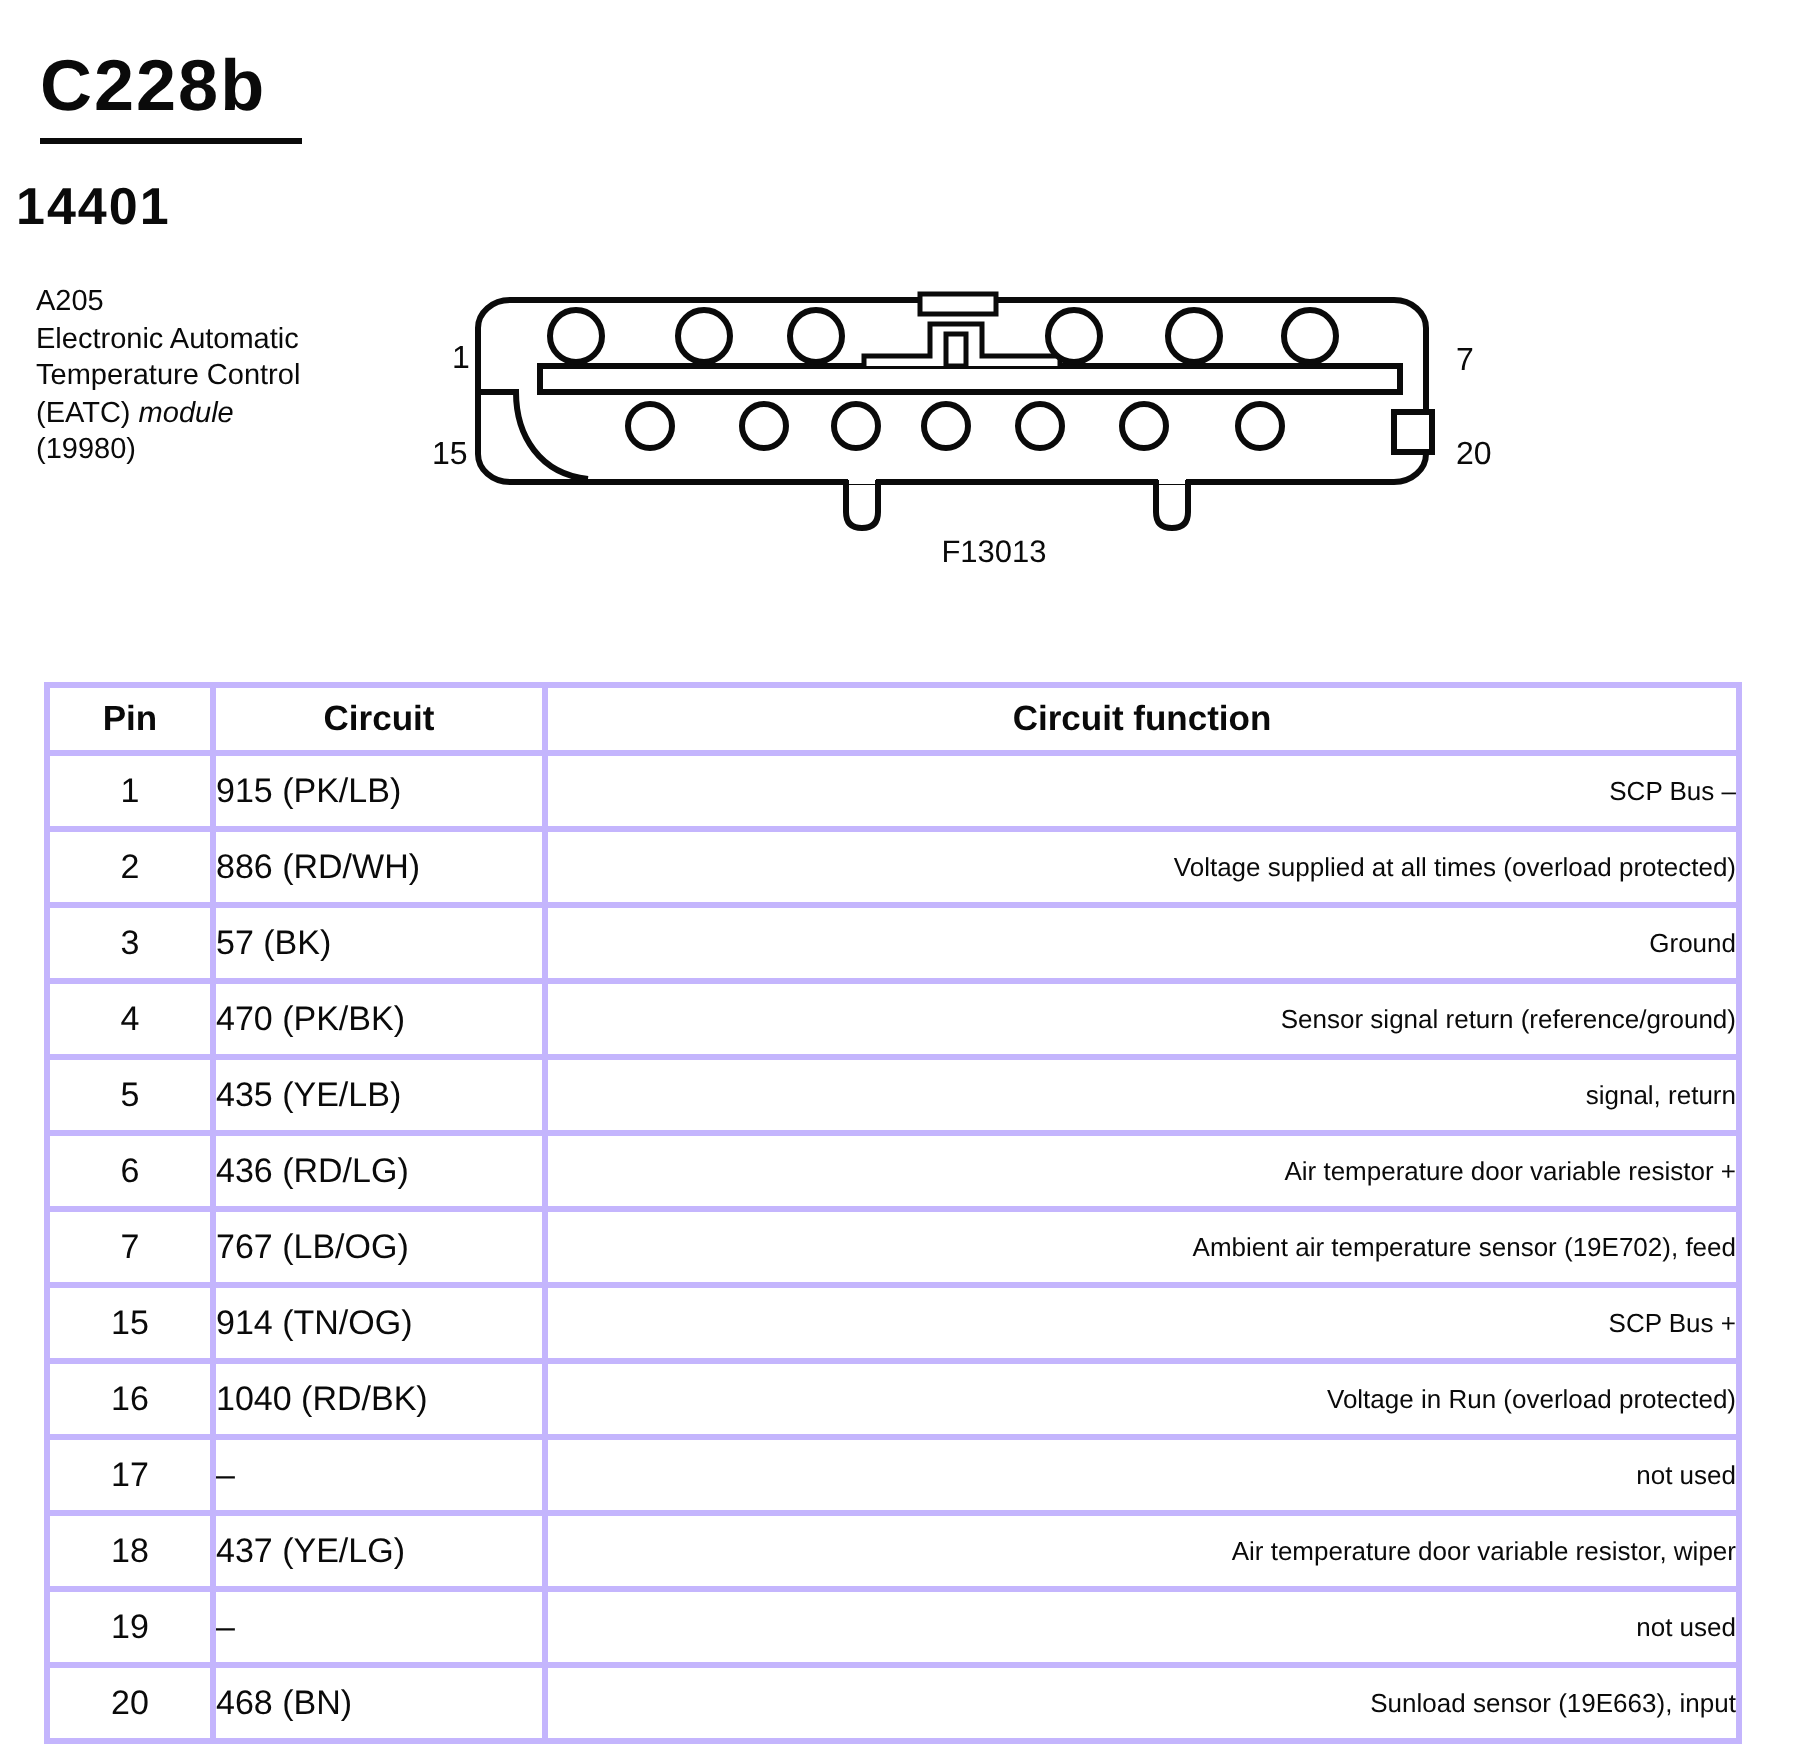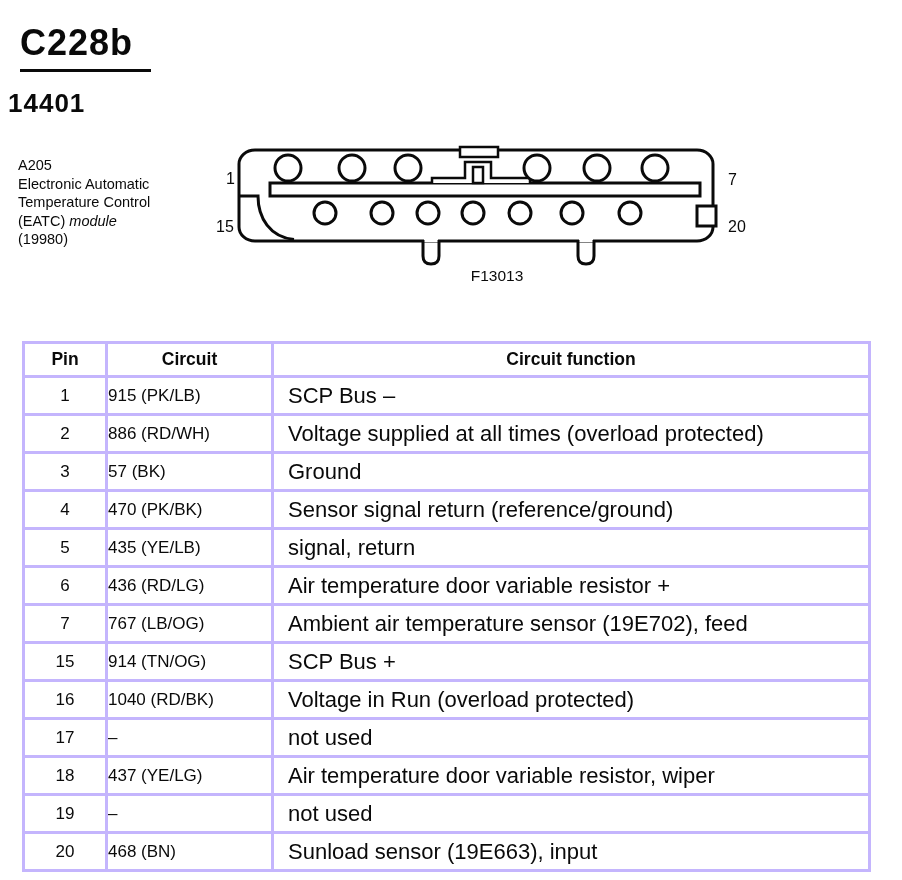--- a/index.html
+++ b/index.html
@@ -11,40 +11,40 @@
   .doc-title{
     position:absolute;left:20px;top:22px;
     font-size:36px;font-weight:bold;letter-spacing:1px;
     border-bottom:3px solid #0a0a0a;padding:0 18px 5px 0;
   }
   .part-number{
     position:absolute;left:8px;top:88px;
     font-size:26px;font-weight:bold;letter-spacing:1px;
   }
   .module-label{
-    position:absolute;left:18px;top:156px;
+    position:absolute;left:18px;top:142px;
     font-size:14.5px;line-height:18.5px;
   }
   .module-label .it{font-style:italic;text-align:right;}
   .connector-figure{position:absolute;left:210px;top:138px;}
   .pinout-table{
     position:absolute;left:22px;top:341px;width:849px;
     border-collapse:collapse;table-layout:fixed;
     font-size:17px;color:#0a0a0a;
   }
   .pinout-table th,.pinout-table td{
     border:3px solid #c4b5fd;padding:0;overflow:hidden;white-space:nowrap;margin-top:12px;
   }
   .pinout-table th{height:31px;font-size:17.5px;font-weight:bold;text-align:center;}
   .pinout-table td{height:35px;}
   .col-pin{width:83px;}
   .col-circuit{width:166px;}
   td.pin-cell{text-align:center;}
   td.circuit-cell{}
-  td.function-cell{text-align:left;padding-left:14px;font-size:22px;}
+  td.function-cell{text-align:right;padding-left:14px;font-size:13px;}
   svg text{font-family:"Liberation Sans", sans-serif;fill:#0a0a0a;}
 </style>
 </head>
 <body>
 
 <div class="doc-title">C228b</div>
 <div class="part-number">14401</div>
 
 <div class="module-label">
   <div>A205</div>

